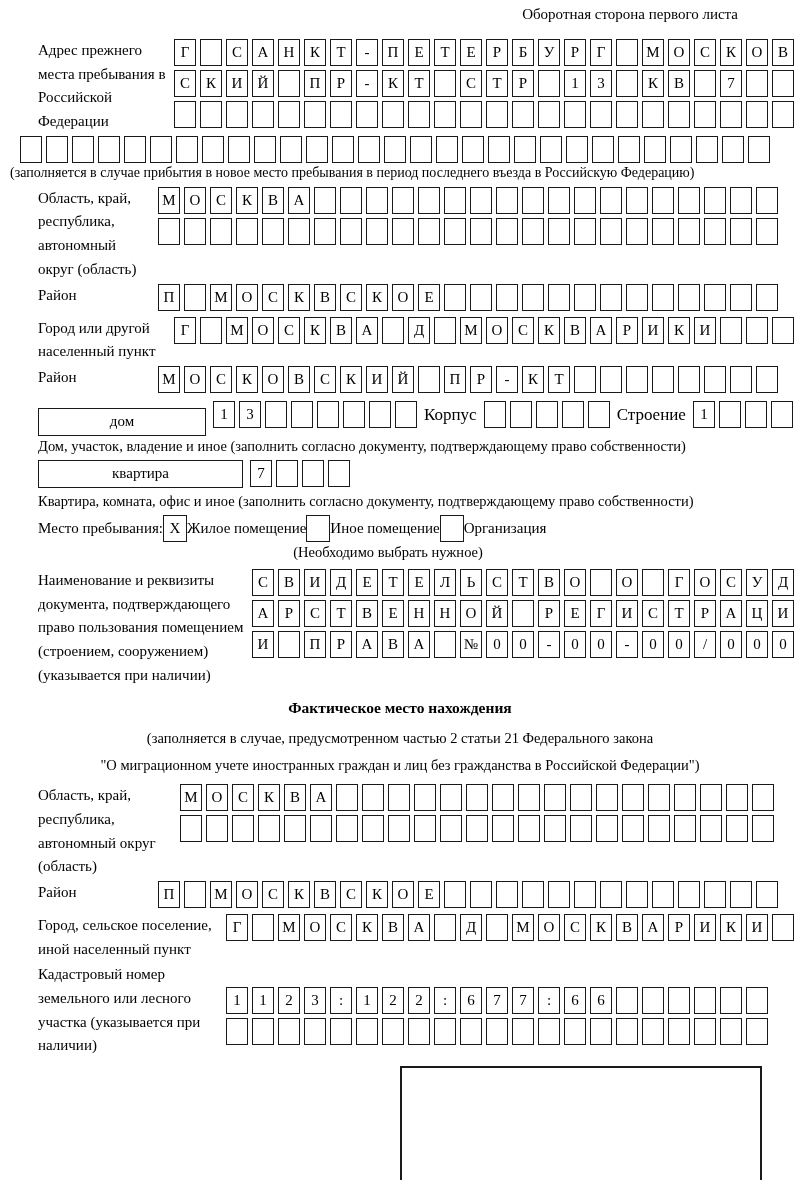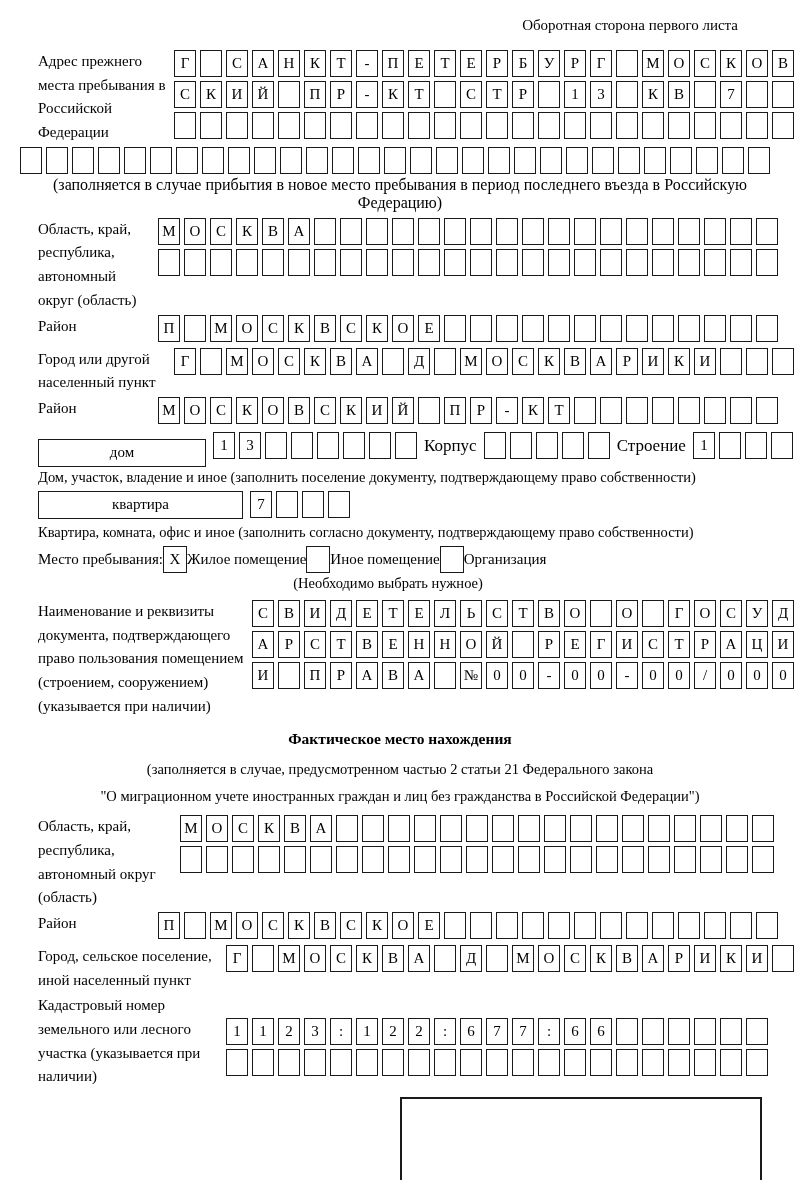--- a/index.html
+++ b/index.html
@@ -1,39 +1,39 @@
 <!DOCTYPE html>
 <html><head>
 <meta charset="utf-8">
 <style>
   html,body { margin:0; padding:0; background:#e8e8e8; }
   .page {
     width:800px; height:1180px; margin:0 auto; background:#ffffff; color:#000;
     font-family:"Liberation Serif", serif; box-sizing:border-box;
-    padding:11px 0 0 38px; overflow:hidden; position:relative;
+    padding:0 0 0 38px; overflow:hidden; position:relative;
   }
   .top-note { text-align:right; padding-right:62px; font-size:15px; margin:6px 0 16px 0; }
 
   .frow { display:flex; align-items:flex-start; margin-bottom:2px; }
   .label { font-size:15px; line-height:1.58; padding-right:8px; box-sizing:border-box; }
   .w136 { flex:0 0 136px; }
   .w120 { flex:0 0 120px; }
   .w142 { flex:0 0 142px; }
   .w188 { flex:0 0 188px; }
   .w214 { flex:0 0 214px; }
 
   .boxrow { display:flex; gap:4px; margin-bottom:4px; }
   .cell {
     width:22px; height:27px; flex:0 0 22px; box-sizing:border-box;
     border:1.7px solid #1a1a1a; display:flex; align-items:center; justify-content:center;
     font-size:15px; line-height:1;
   }
   .fullrow { margin-left:-18px; margin-bottom:2px; }
 
-  .center-note { text-align:center; font-size:16px; margin:2px 0 6px -38px; padding:0 10px; }
+  .center-note { font-size:14px; margin:2px 0 6px -38px; padding:0 10px; }
   .sec-title { text-align:center; font-size:15.5px; font-weight:bold; margin:6px 0 10px -38px; }
 
   .wbox {
     box-sizing:border-box; border:1.7px solid #1a1a1a; height:28px;
     display:flex; align-items:center; justify-content:center; font-size:15px;
   }
   .wbox.dom { width:168px;margin-top:7px; }
   .wbox.kv  { width:205px; }
   .inline-lbl { font-size:17px; line-height:28px; white-space:nowrap; }
   .hrow { display:flex; align-items:flex-start; gap:7px; margin:4px 0 2px 0; }
@@ -346,21 +346,21 @@
         <span class="cell">&nbsp;</span>
       </div>
     <span class="inline-lbl">Строение</span>
     <div class="boxrow">
         <span class="cell">1</span>
         <span class="cell">&nbsp;</span>
         <span class="cell">&nbsp;</span>
         <span class="cell">&nbsp;</span>
       </div>
   </div>
-  <div class="caption">Дом, участок, владение и иное (заполнить поселение документу, подтверждающему право собственности)</div>
+  <div class="caption">Дом, участок, владение и иное (заполнить согласно документу, подтверждающему право собственности)</div>
 
   <div class="hrow">
     <div class="wbox kv">квартира</div>
     <div class="boxrow">
         <span class="cell">7</span>
         <span class="cell">&nbsp;</span>
         <span class="cell">&nbsp;</span>
         <span class="cell">&nbsp;</span>
       </div>
   </div>

